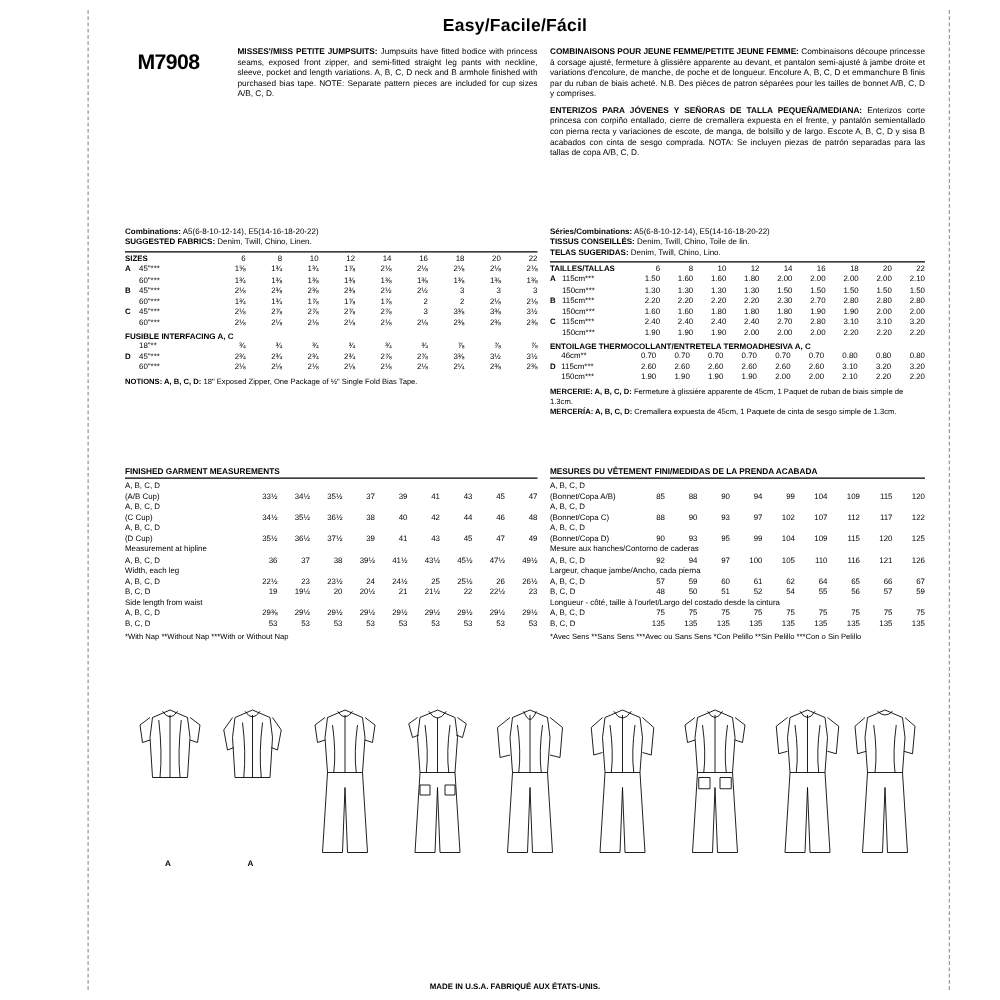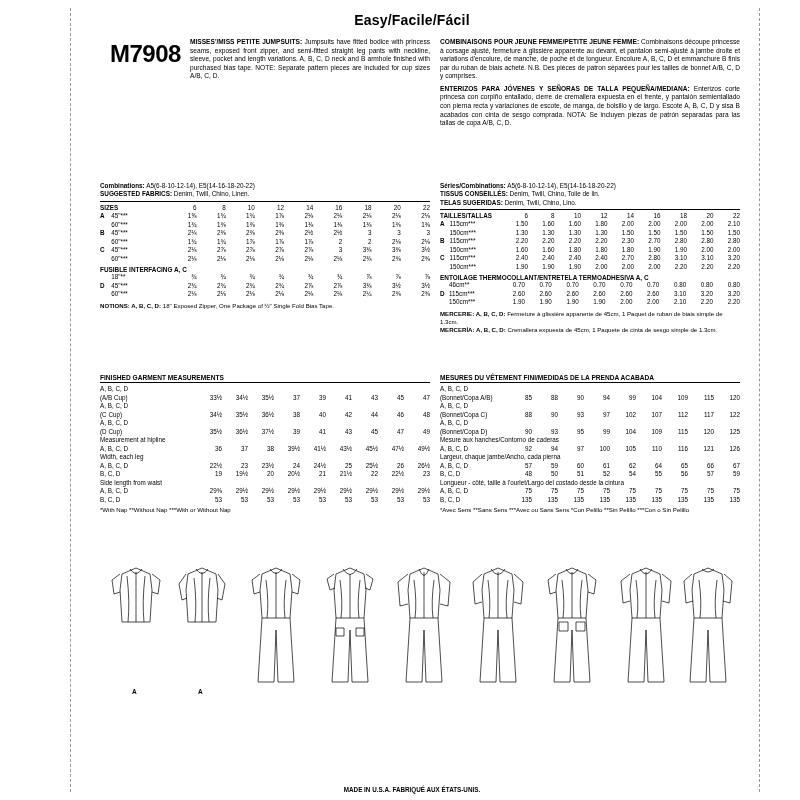--- a/index.html
+++ b/index.html
@@ -17,21 +17,21 @@
   .bleed{
     position:absolute;left:58px;top:8px;width:688px;height:784px;
     border-left:1px dashed #999;border-right:1px dashed #999;
   }
   .hdr-title{
     position:absolute;top:12px;left:0;width:800px;text-align:center;
     font-weight:bold;font-size:14px;letter-spacing:.2px;
   }
   .patnum{
     position:absolute;left:98px;top:40px;
-    font-weight:bold;font-size:24px;letter-spacing:-.5px;
+    font-weight:bold;font-size:17px;letter-spacing:-.5px;
   }
   .colL{position:absolute;left:178px;top:38px;width:240px;}
   .colR{position:absolute;left:428px;top:38px;width:300px;}
   .desc{font-size:6.6px;line-height:1.3;text-align:justify;}
   .desc b{font-weight:bold;}
   .blk{margin-bottom:4px;}
 
   .mid{position:absolute;left:88px;top:182px;width:330px;}
   .midR{position:absolute;left:428px;top:182px;width:300px;}
   .small{font-size:6.4px;line-height:1.3;}

